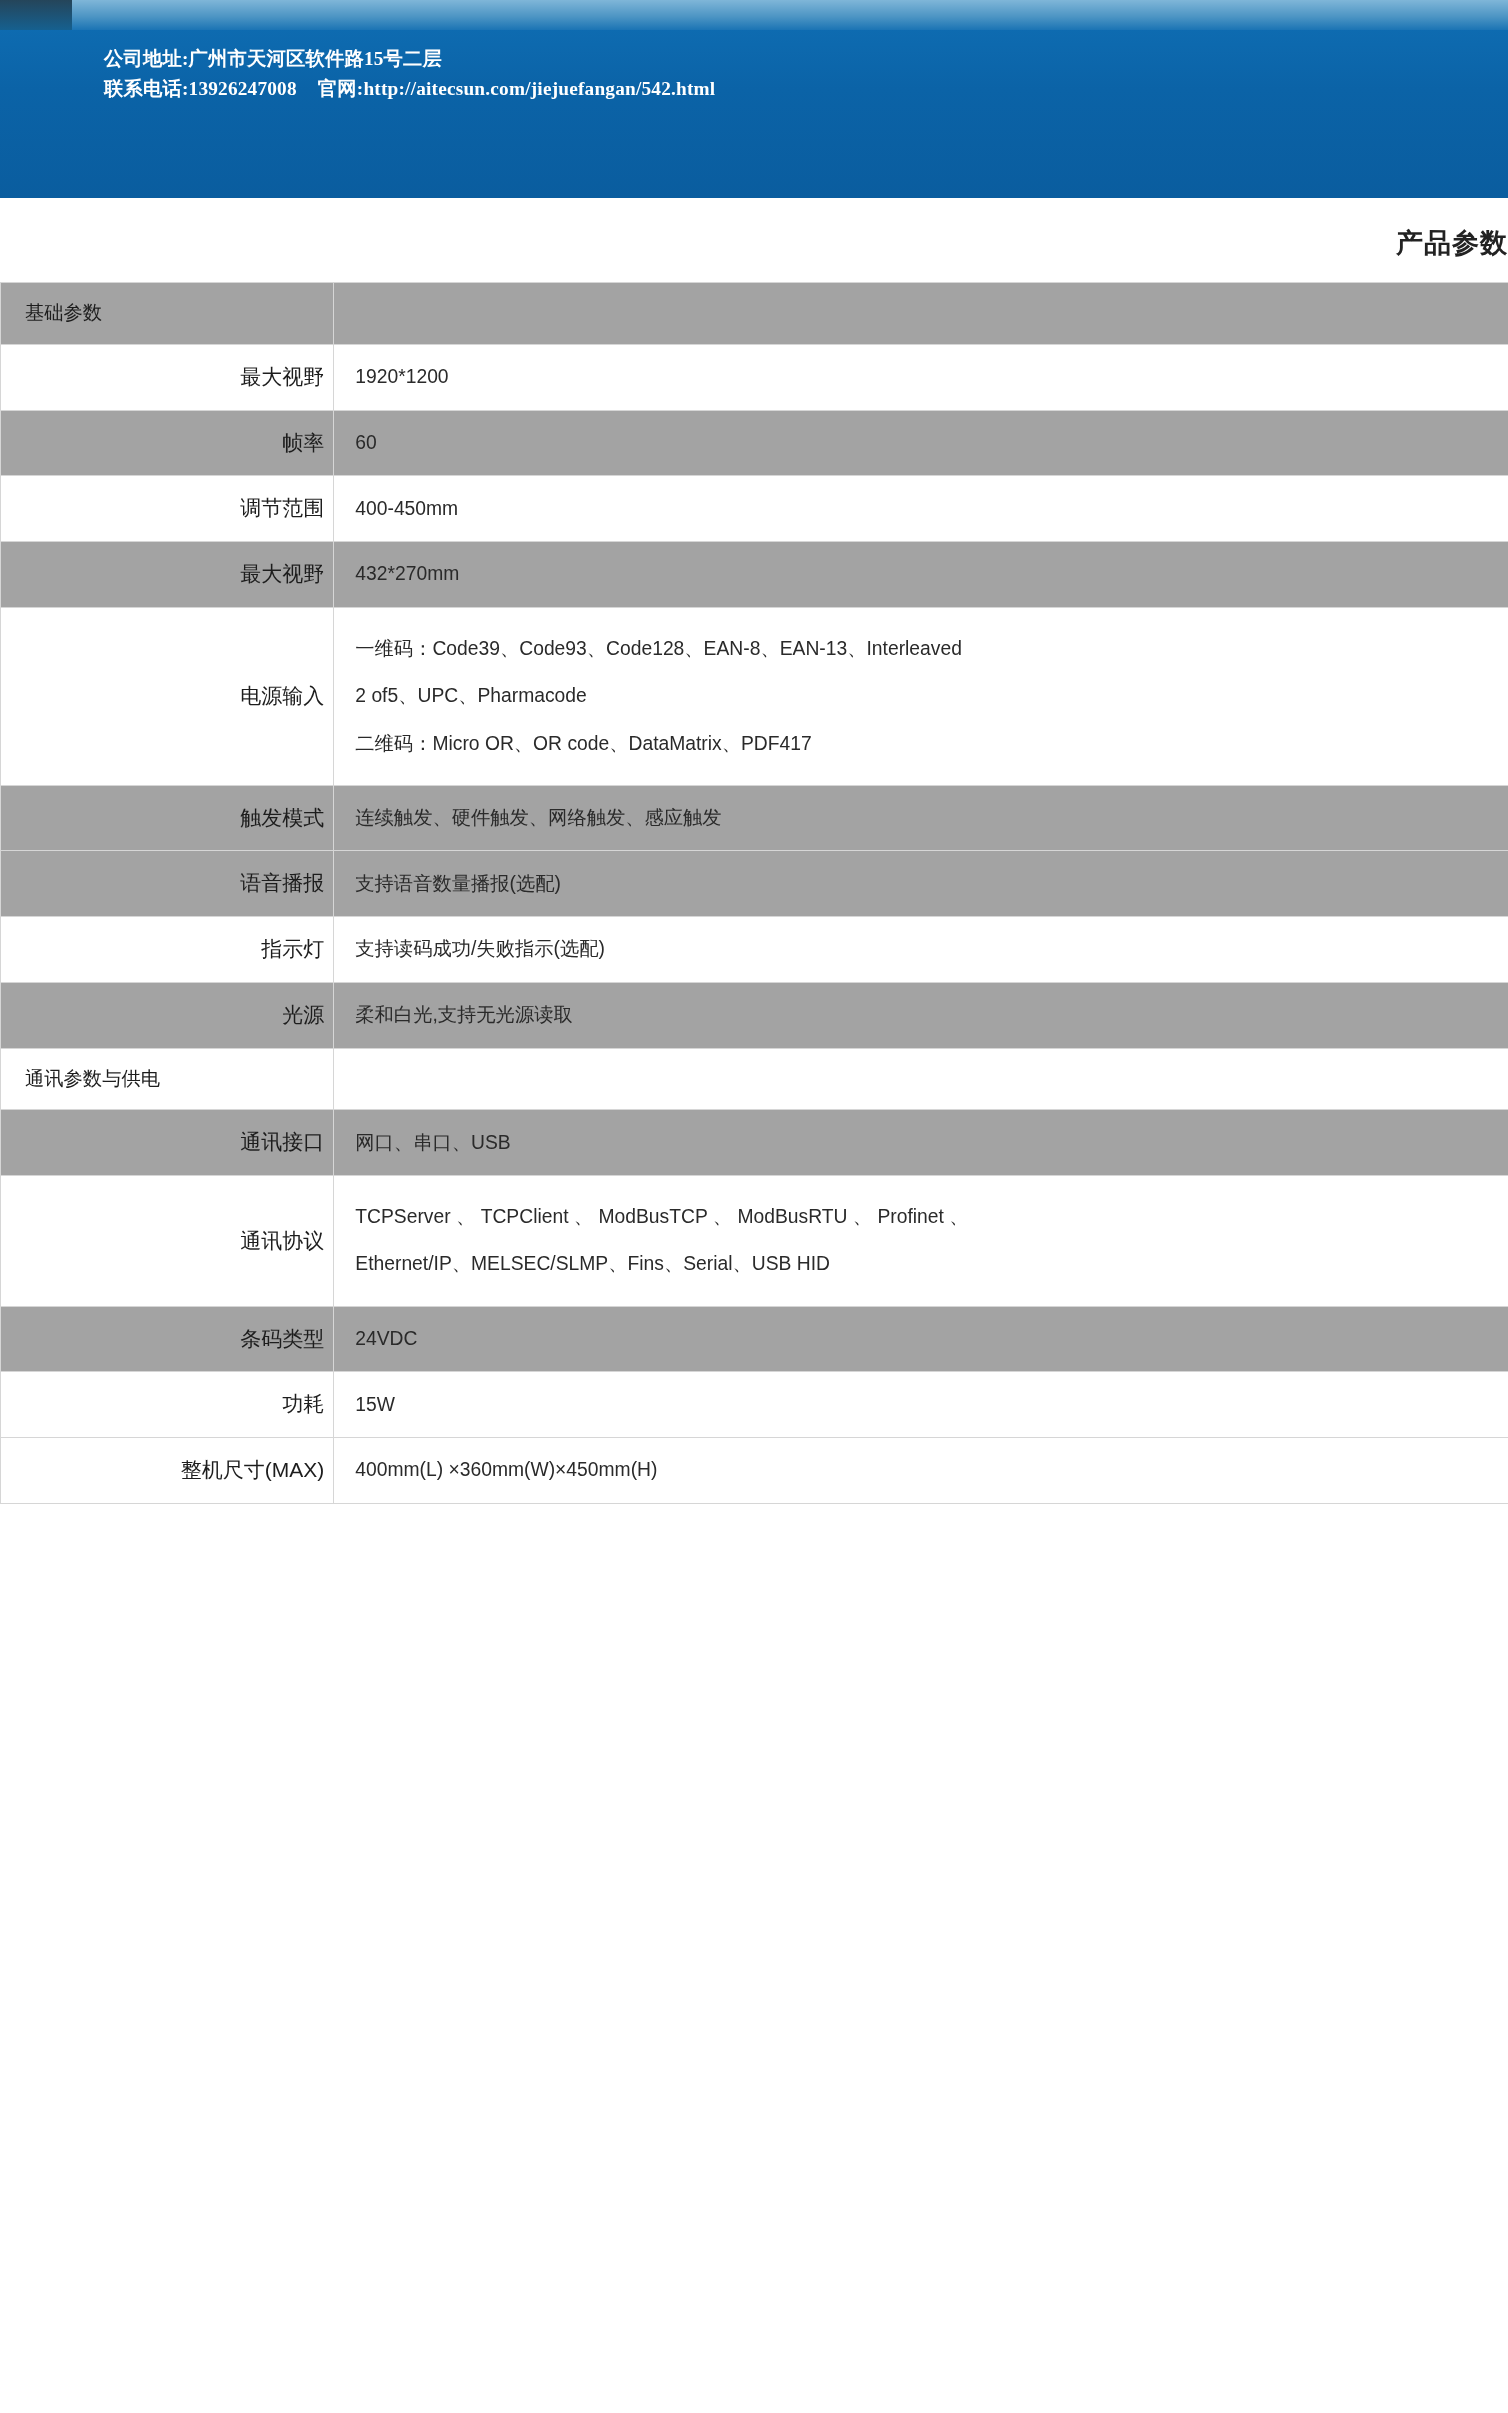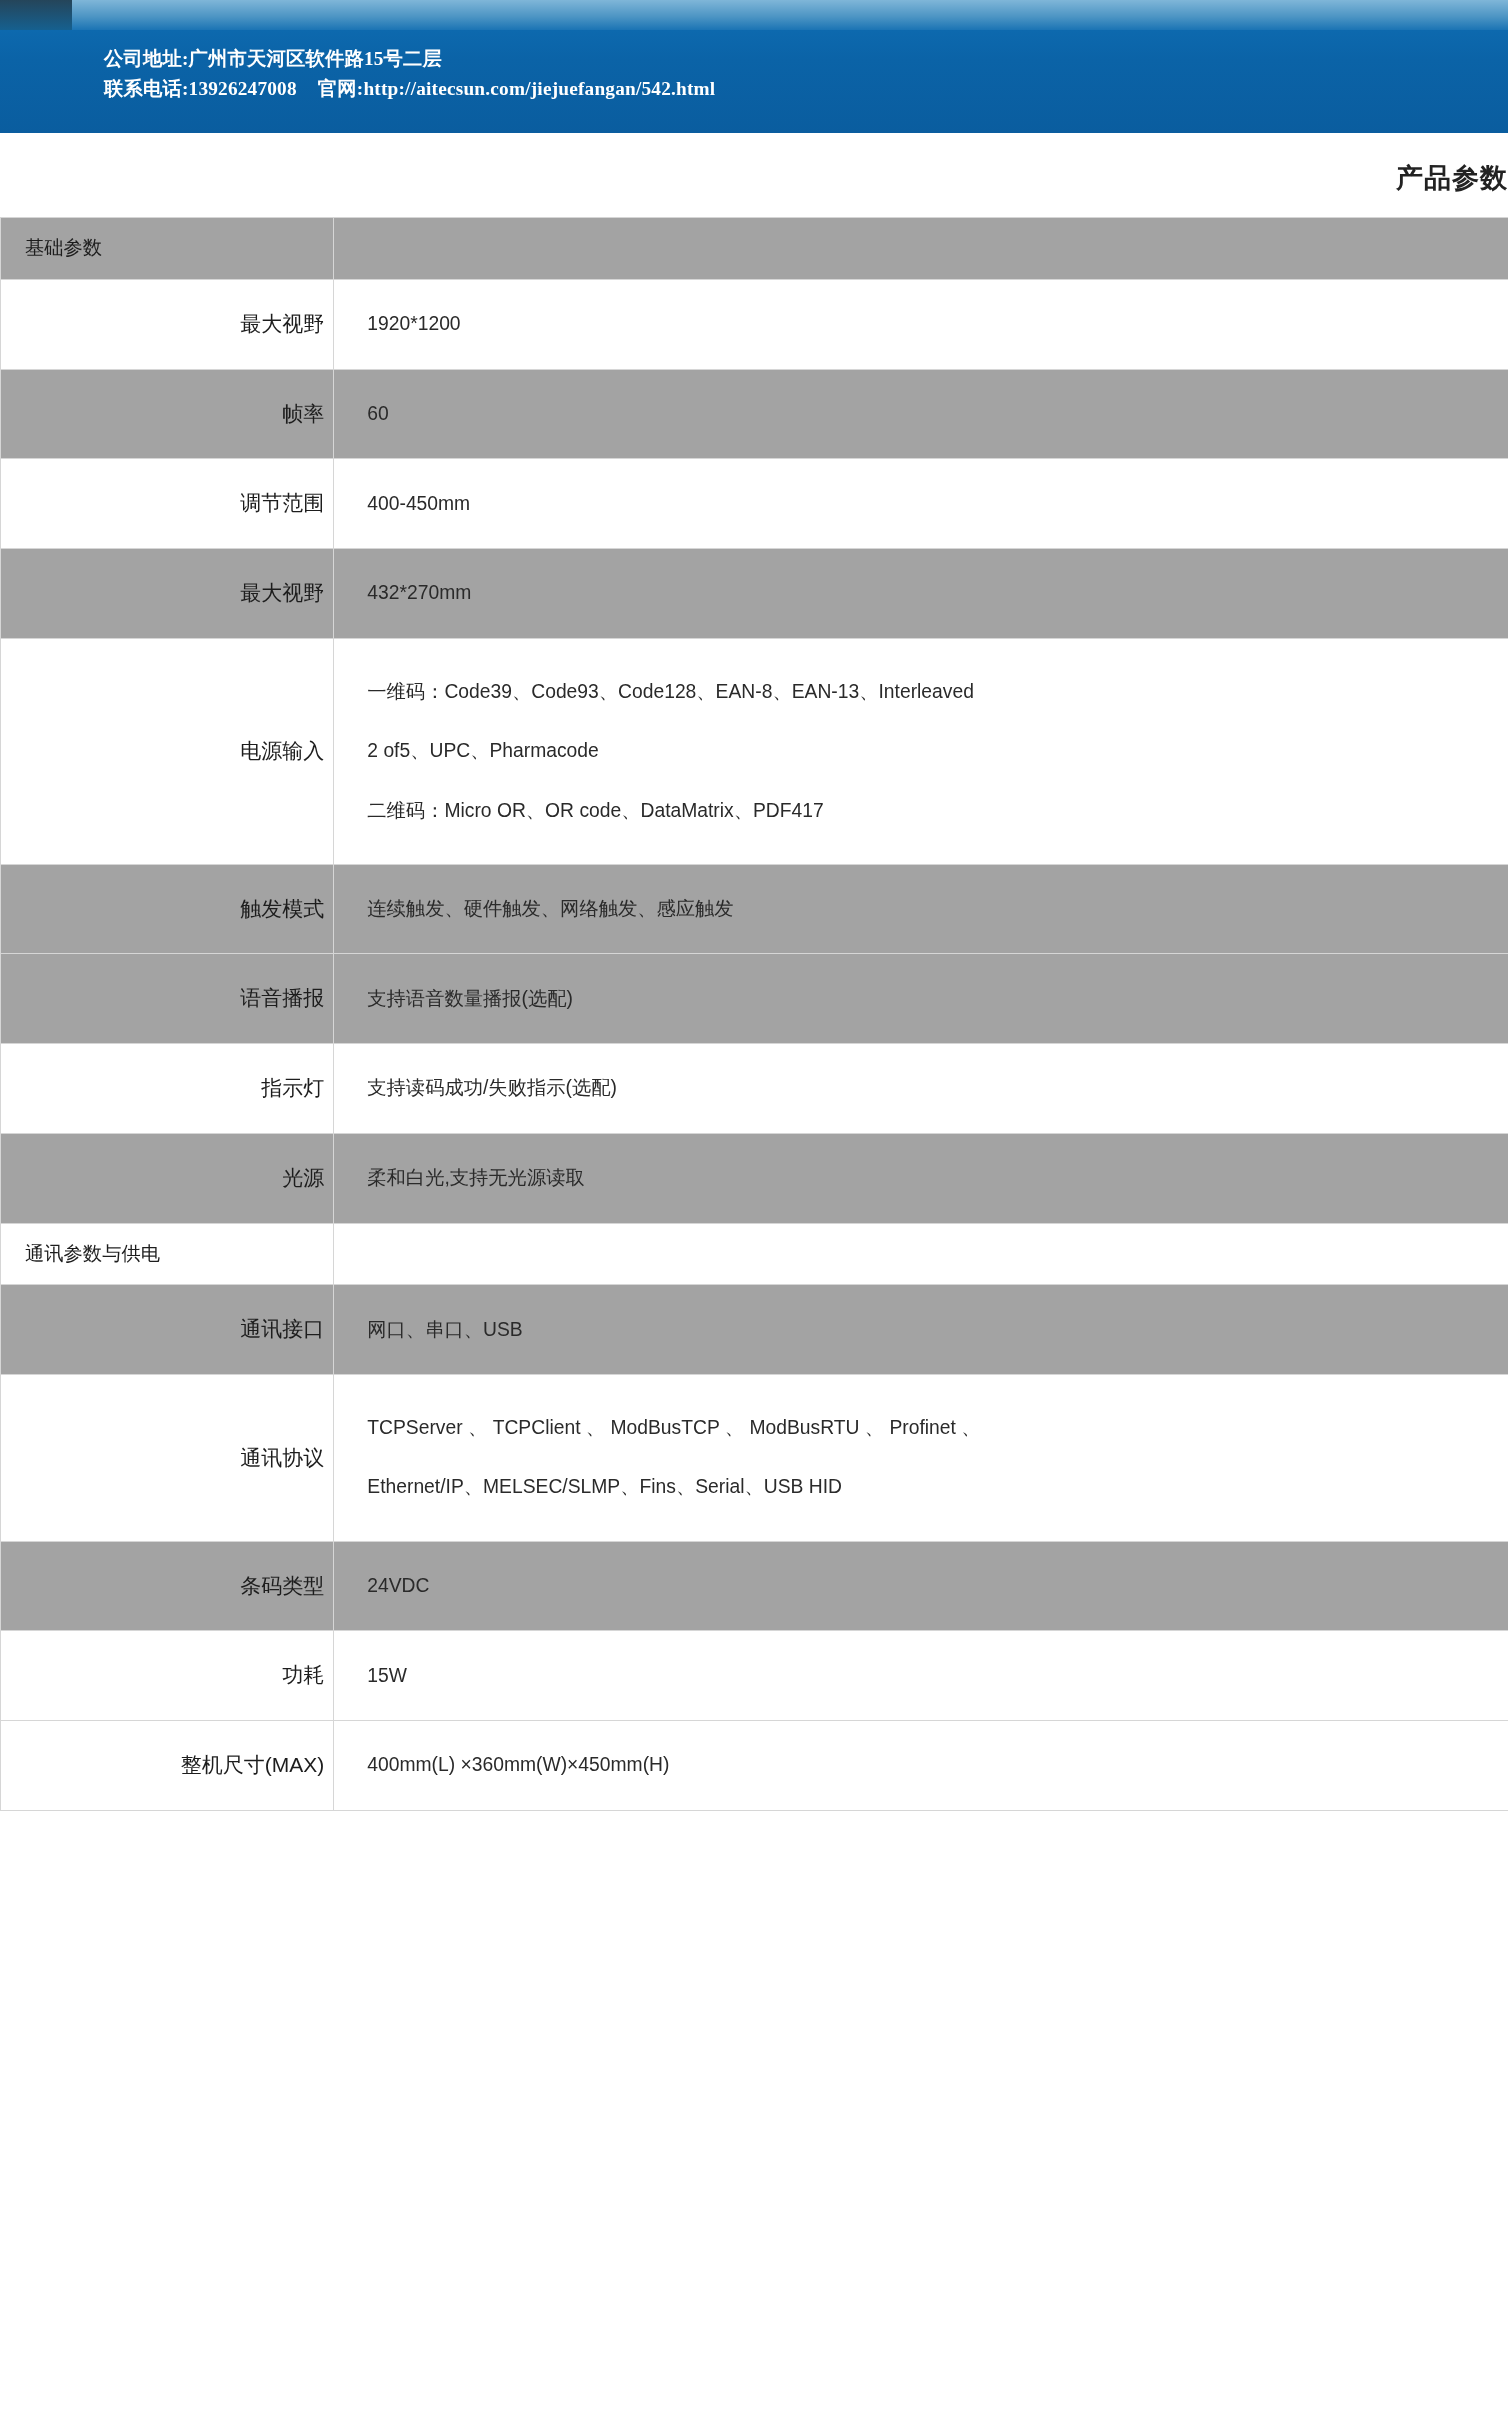--- a/index.html
+++ b/index.html
@@ -11,21 +11,21 @@
     width: 1508px;
     font-family: "Liberation Sans", sans-serif;
     color: #222222;
     -webkit-font-smoothing: antialiased;
   }
 
   
   .banner {
     position: relative;
     width: 100%;
-    height: 133px;
+    height: 198px;
     background: linear-gradient(180deg, #0f6fb5 0%, #0b63a7 45%, #0a5d9f 100%);
     overflow: hidden;
   }
   .banner-topstrip {
     position: absolute;
     top: 0; left: 0; right: 0;
     height: 30px;
     background: linear-gradient(180deg, #7fb6d8 0%, #4d95c4 55%, #1b74b4 100%);
   }
   .banner-topstrip .strip-dark {
@@ -98,21 +98,21 @@
     font-size: 19.3px;
   }
   tr.section td.label {
     text-align: left;
     padding-left: 24px;
     font-size: 19.3px;
     color: #1d1d1d;
   }
   td.value .vline {
     display: block;
-    margin: 14px;
+    margin: 2px;
     padding: 8.7px 0;
   }
   td.value .vline.tight {
     padding: 0;
   }
   .row-tall td { height: 116px; }
 </style>
 </head>
 <body>
 

